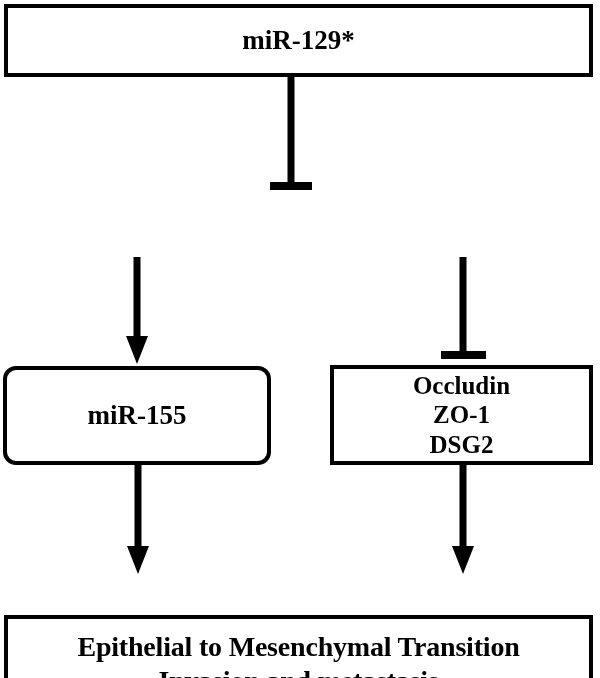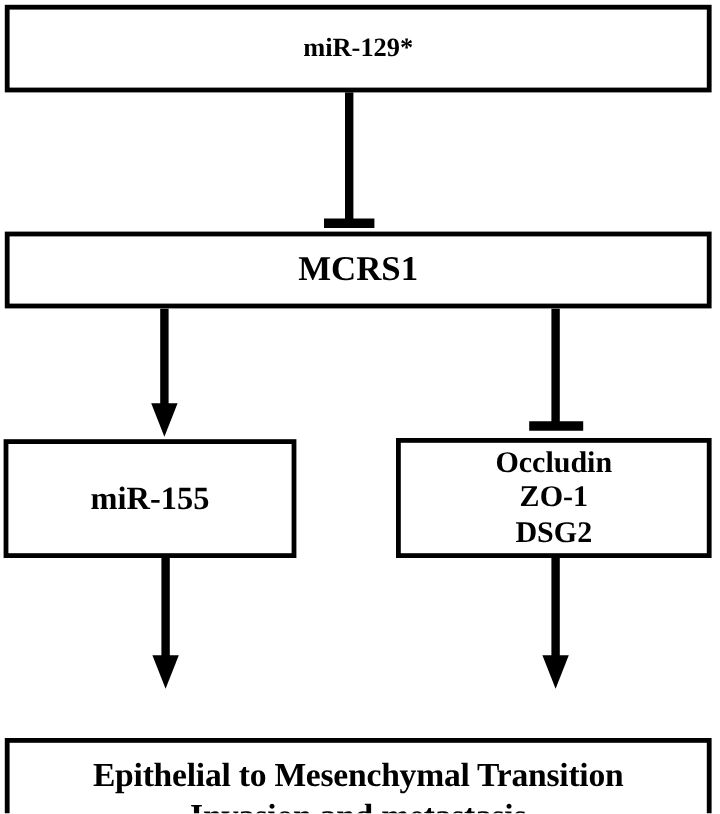--- a/index.html
+++ b/index.html
@@ -43,35 +43,36 @@
     display: block;
     white-space: pre-line;
   }
 
   
   #node-mir129 {
     left: 4px;
     top: 4px;
     width: 589px;
     height: 73px;
-    font-size: 22px;
+    font-size: 27px;
   }
   #node-mcrs1 {
     left: 4px;
     top: 193px;
     width: 589px;
     height: 64px;
     font-size: 29px;
   }
   #node-mir155 {
     left: 3px;
     top: 366px;
-    width: 244px;
+    width: 268px;
     height: 99px;
     font-size: 27px;
+    border-radius: 13px;
   }
   #node-junction-proteins {
     left: 330px;
     top: 365px;
     width: 263px;
     height: 100px;
     font-size: 25px;
     line-height: 1.18;
   }
   #node-emt {
@@ -122,23 +123,20 @@
     <g>
       <line x1="463" y1="465" x2="463" y2="553" stroke="#000000" stroke-width="7"></line>
       <polygon points="463,574 452,546 474,546" fill="#000000"></polygon>
     </g>
   </svg>
 
   <div class="node-box" id="node-mir129">
     <span class="node-label">miR-129*</span>
   </div>
 
-  <div class="node-box" id="node-mcrs1">
-    <span class="node-label">MCRS1</span>
-  </div>
 
   <div class="node-box" id="node-mir155">
     <span class="node-label">miR-155</span>
   </div>
 
   <div class="node-box" id="node-junction-proteins">
     <span class="node-label">Occludin
 ZO-1
 DSG2</span>
   </div>

